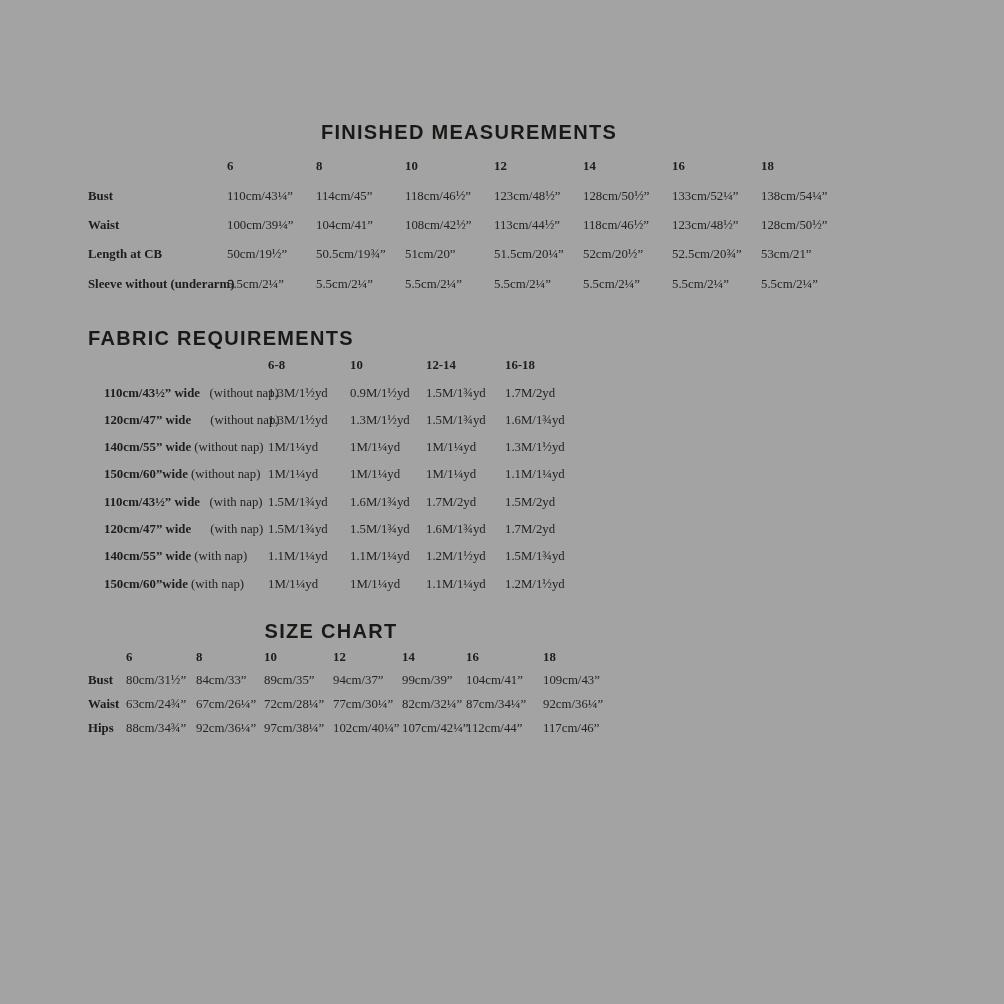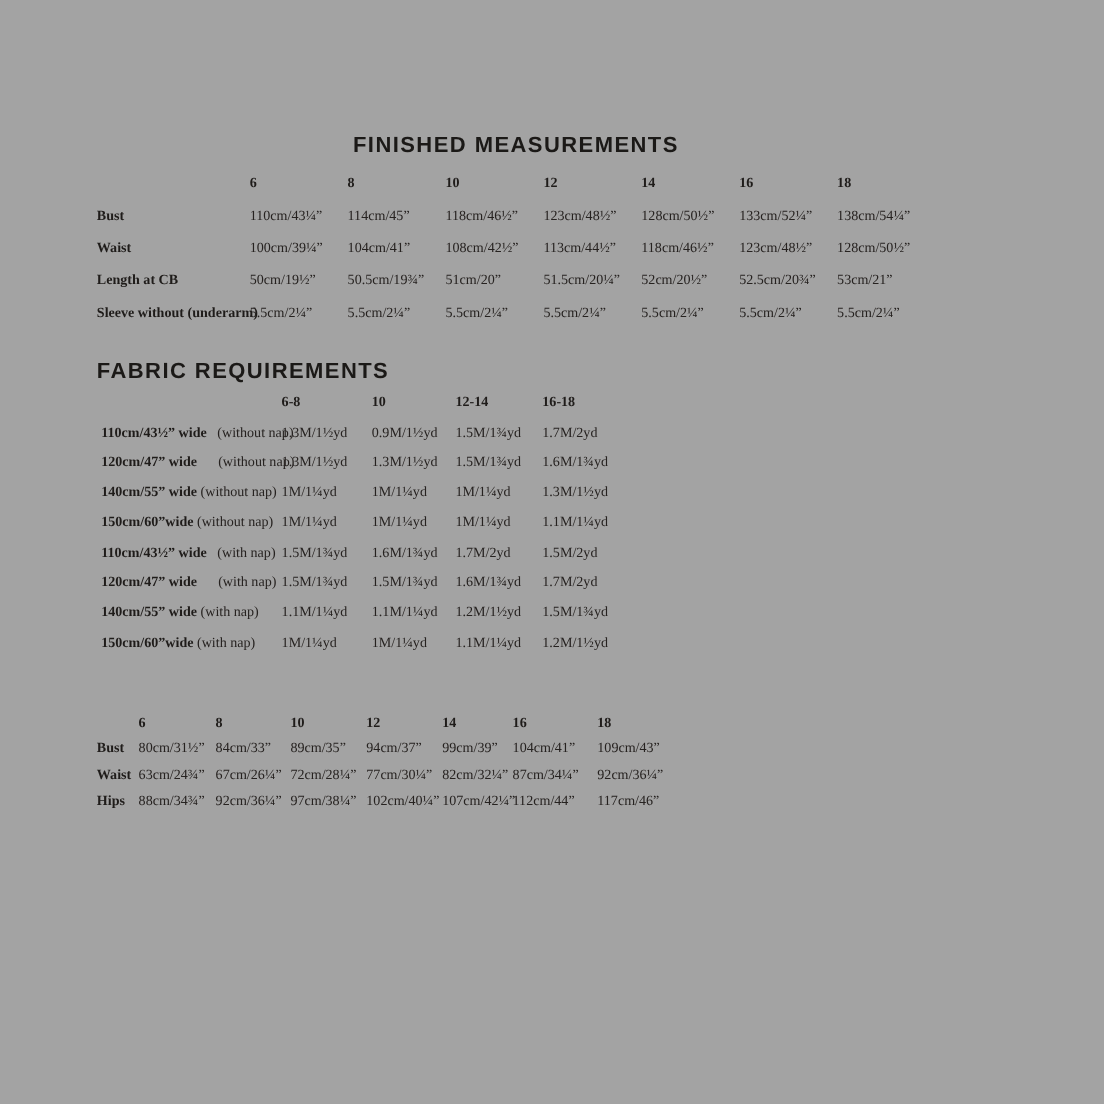--- a/index.html
+++ b/index.html
@@ -20,21 +20,21 @@
     letter-spacing:1.3px;
     color:#1b1917;
     white-space:nowrap;
   }
   #fm-title{left:88px;top:122px;width:762px;text-align:center;}
   #fr-title{left:88px;top:328px;}
   #sc-title{left:88px;top:621px;width:486px;text-align:center;}
 
   .grid{position:absolute;display:grid;}
   #fm-table{left:88px;top:152px;grid-template-columns:139px repeat(7,89px);grid-auto-rows:29.4px;}
-  #fr-table{left:92px;top:352px;grid-template-columns:164px 82px 76px 79px 84px;grid-auto-rows:27.3px;}
+  #fr-table{left:104px;top:352px;grid-template-columns:164px 82px 76px 79px 84px;grid-auto-rows:27.3px;}
   #sc-table{left:88px;top:645px;grid-template-columns:38px 70px 68px 69px 69px 64px 77px 84px;grid-auto-rows:23.8px;}
 
   .cell{
     display:flex;align-items:center;
     font-size:12.8px;line-height:1;
     white-space:nowrap;
     color:#262220;
   }
   .size-header{font-weight:700;color:#1f1c1a;}
   .row-label{font-weight:700;color:#1f1c1a;}
@@ -132,20 +132,21 @@
       <div class="cell value">1.1M/1¼yd</div>
       <div class="cell value">1.2M/1½yd</div>
       <div class="cell value">1.5M/1¾yd</div>
       <div class="cell label-cell"><span class="row-label">150cm/60”wide</span><span> </span><span class="fabric-note">(with nap)</span></div>
       <div class="cell value">1M/1¼yd</div>
       <div class="cell value">1M/1¼yd</div>
       <div class="cell value">1.1M/1¼yd</div>
       <div class="cell value">1.2M/1½yd</div>
     </div>
 
+  <div class="section-title" id="sc-title">SIZE CHART</div>
   <div class="grid" id="sc-table">
       <div class="cell "></div>
       <div class="cell size-header">6</div>
       <div class="cell size-header">8</div>
       <div class="cell size-header">10</div>
       <div class="cell size-header">12</div>
       <div class="cell size-header">14</div>
       <div class="cell size-header">16</div>
       <div class="cell size-header">18</div>
       <div class="cell row-label">Bust</div>

